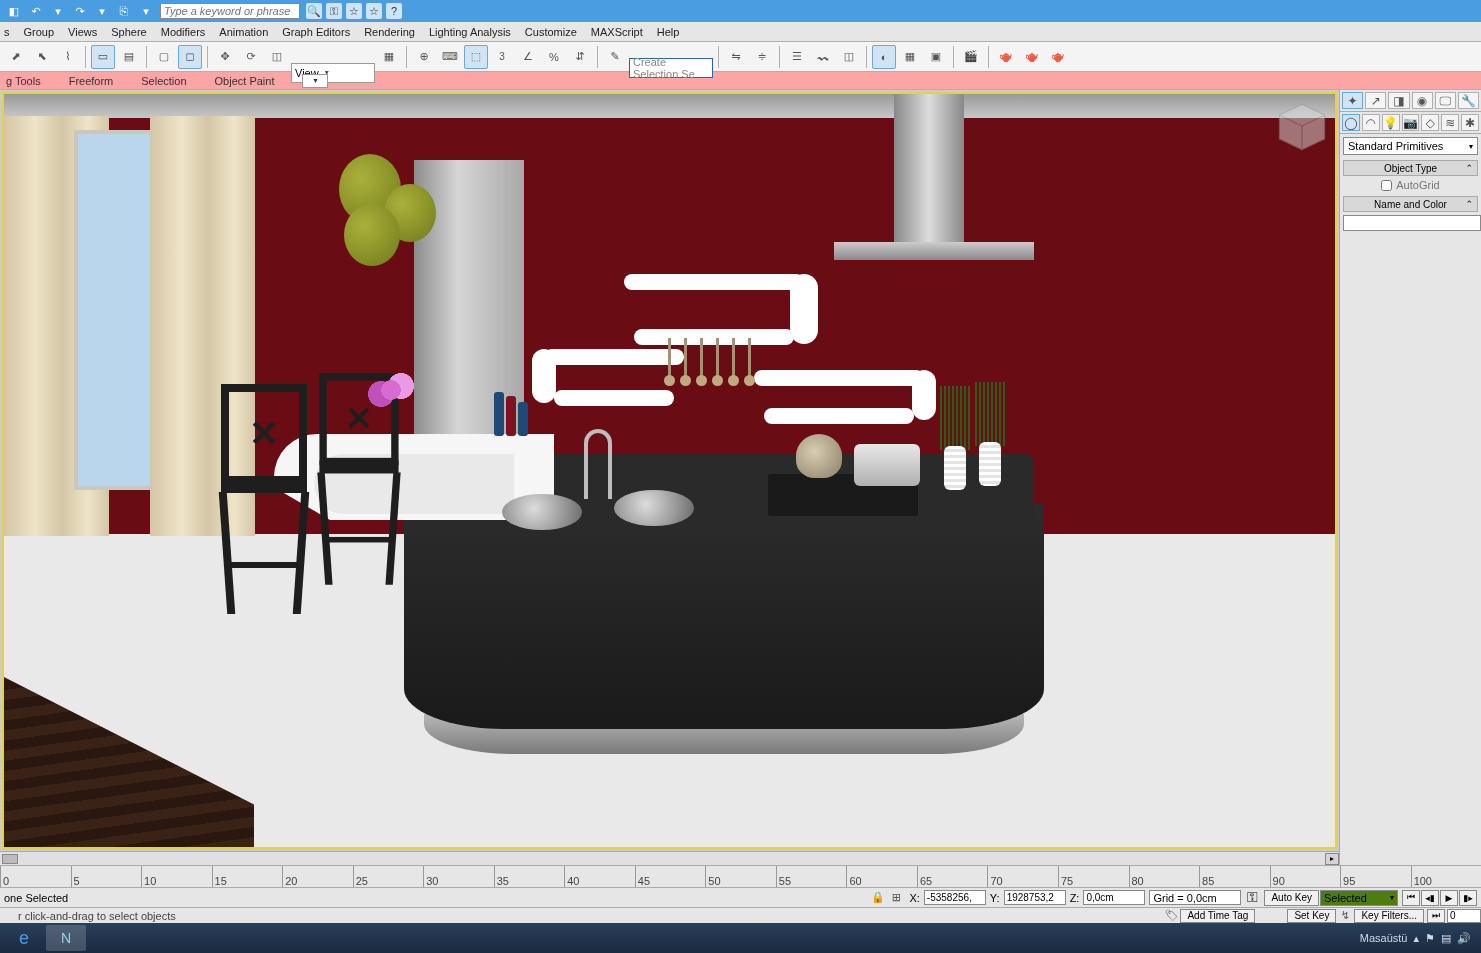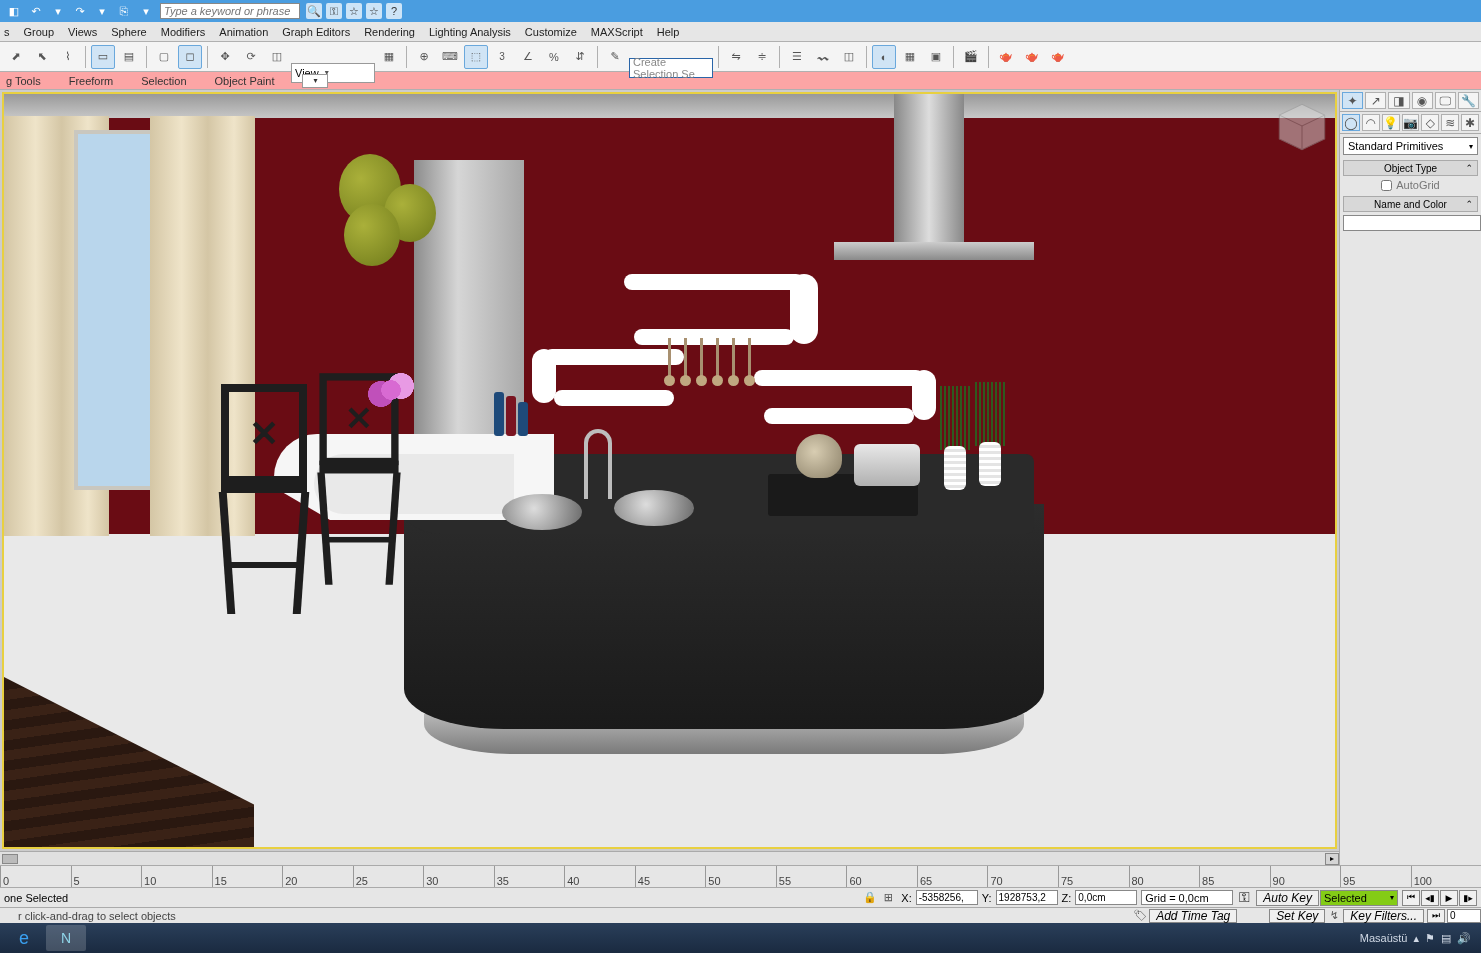--- a/index.html
+++ b/index.html
@@ -128,22 +128,22 @@
 .timeline .tick span{ position:absolute; bottom:0; left:2px;}
 
 
 .status1 { height:20px; background:#e6e6e6; border-top:1px solid #aaa; display:flex; align-items:center; font-size:10px;}
 .status1 .sel-label { padding:0 4px;}
 .status1 .spacer{ flex:1;}
 .status1 .coord { display:flex; align-items:center; gap:4px; padding:0 4px;}
 .status1 .coord input{ width:62px; height:15px; border:1px solid #888; font-size:10px; padding:0 2px;}
 .status1 .grid-box{ width:92px; height:15px; border:1px solid #888; background:#fff; padding:0 3px; display:flex; align-items:center;}
 .status1 .key-icon{ width:22px; font-size:14px; text-align:center;}
-.s-btn{ height:16px; border:1px solid #888; background:#f0f0f0; padding:1px 6px; font-size:12px; display:flex; align-items:center; cursor:pointer; margin:0 1px;font-style:italic;}
-.s-dd{ height:16px; border:1px solid #888; background:#84cc16; padding:0 3px; font-size:10px; display:flex; align-items:center; min-width:78px; cursor:pointer;}
+.s-btn{ height:16px; border:1px solid #888; background:#f0f0f0; padding:1px 6px; font-size:10px; display:flex; align-items:center; cursor:pointer; margin:0 1px;}
+.s-dd{ height:16px; border:1px solid #888; background:#4d7c0f; padding:0 3px; font-size:10px; display:flex; align-items:center; min-width:78px; cursor:pointer;}
 .s-dd::after{content:"▾"; margin-left:auto; font-size:8px;}
 .play-group{ display:flex; gap:1px; padding:0 4px;}
 .play-group span{ width:18px; height:16px; border:1px solid #888; background:#f0f0f0; display:flex; align-items:center; justify-content:center; font-size:9px; cursor:pointer;}
 
 .status2 { height:16px; background:#e6e6e6; border-top:1px solid #aaa; display:flex; align-items:center; font-size:10px;}
 .status2 .hint{ padding:0 18px; color:#444;}
 .status2 .spacer{flex:1;}
 .status2 input.frame{ width:34px; height:14px; border:1px solid #888; font-size:10px; padding:0 2px;}
 
 

